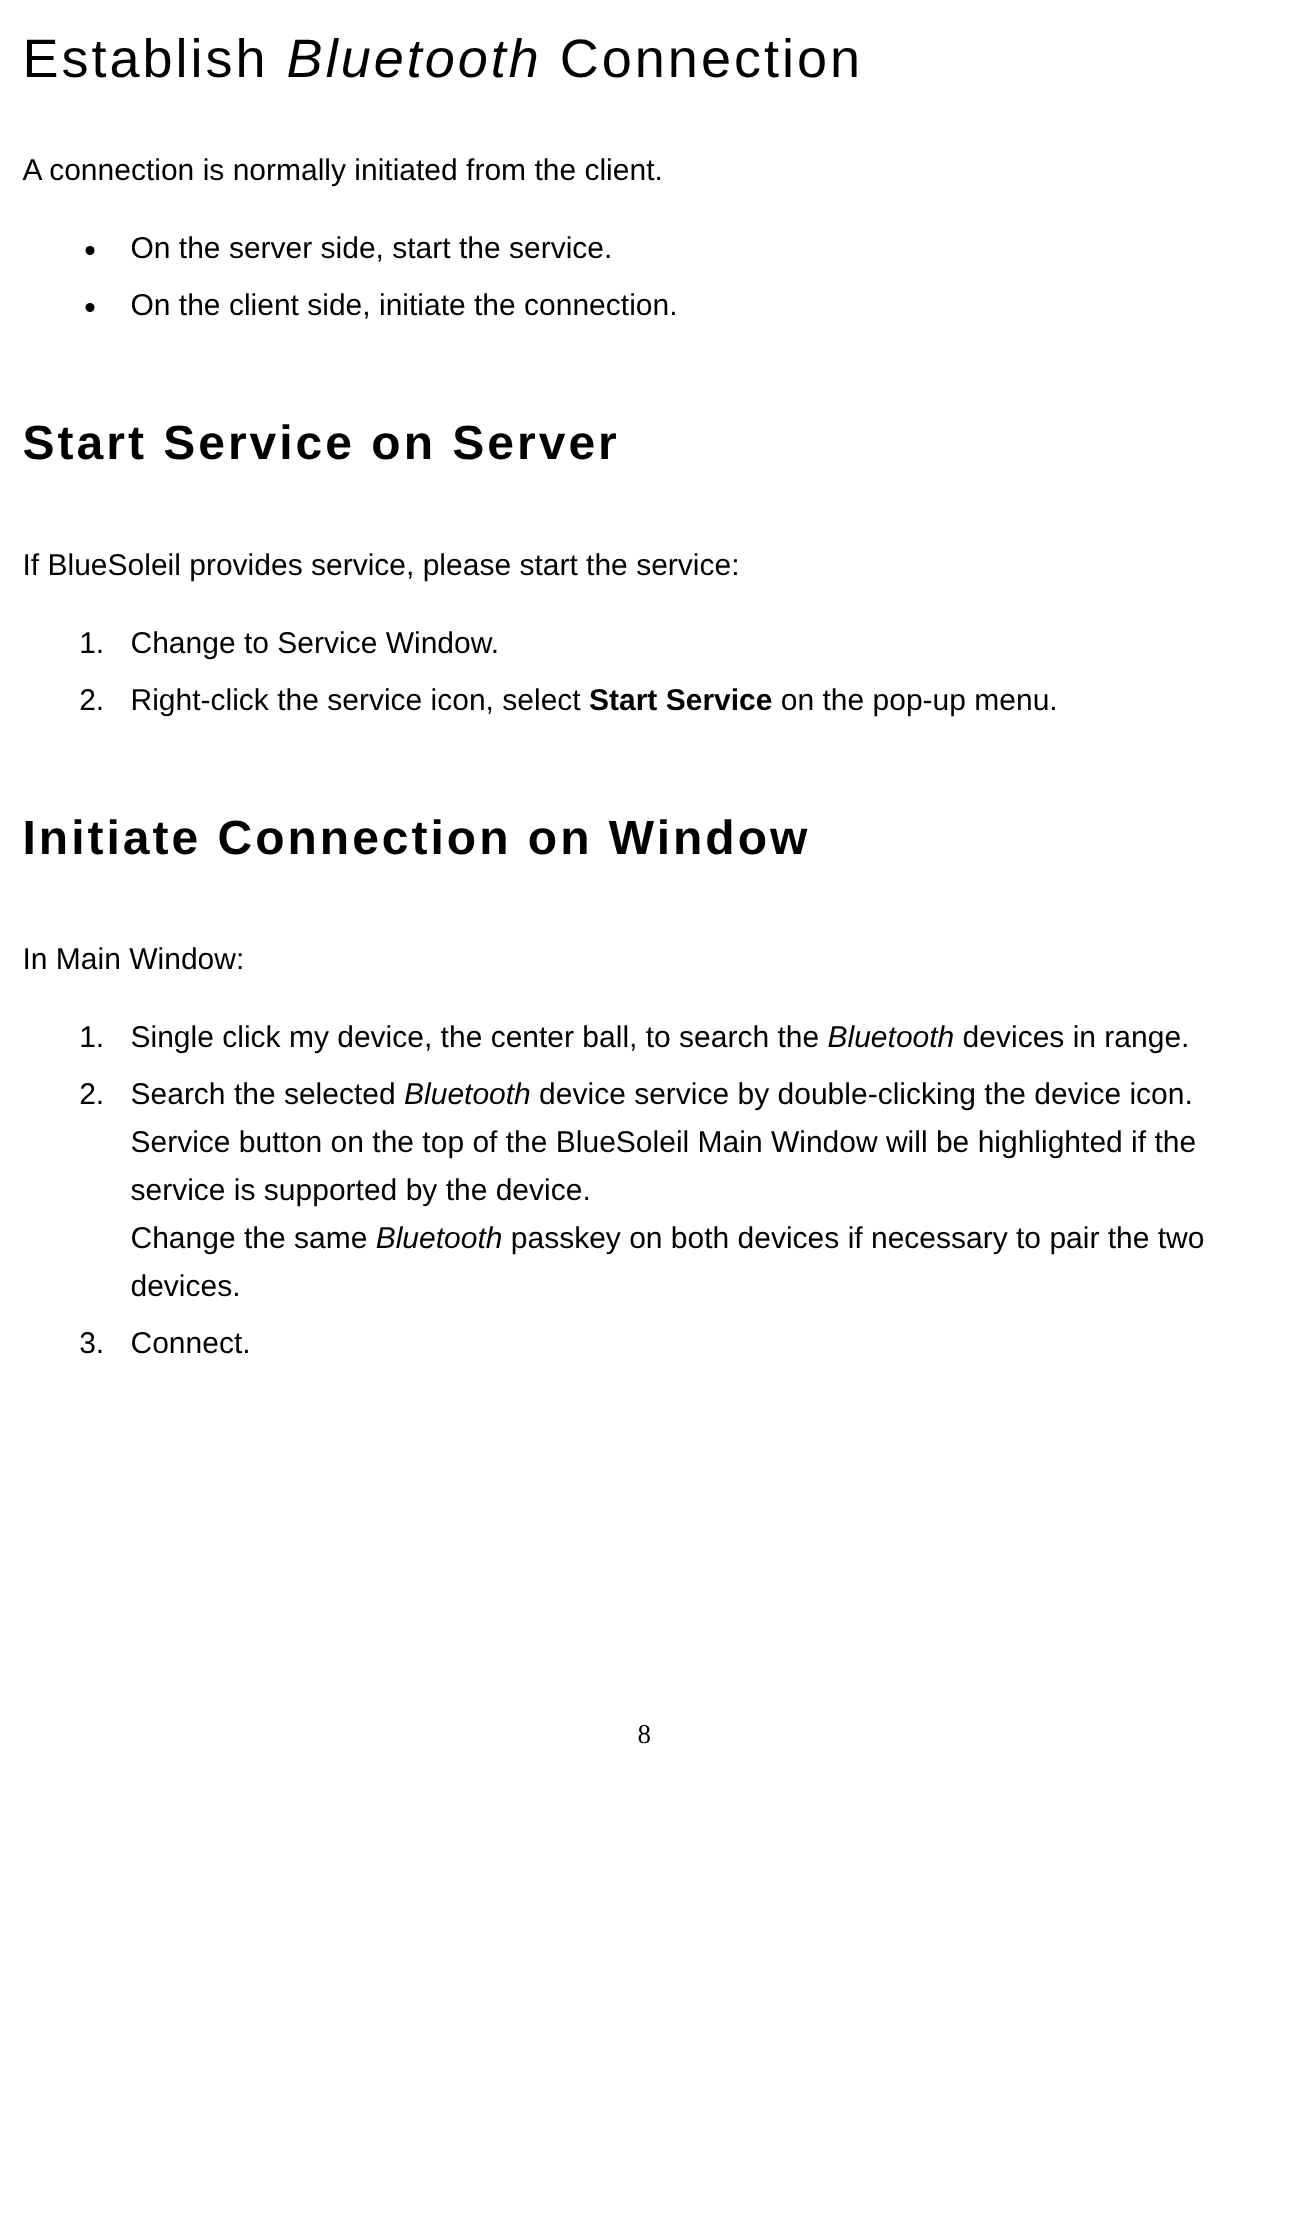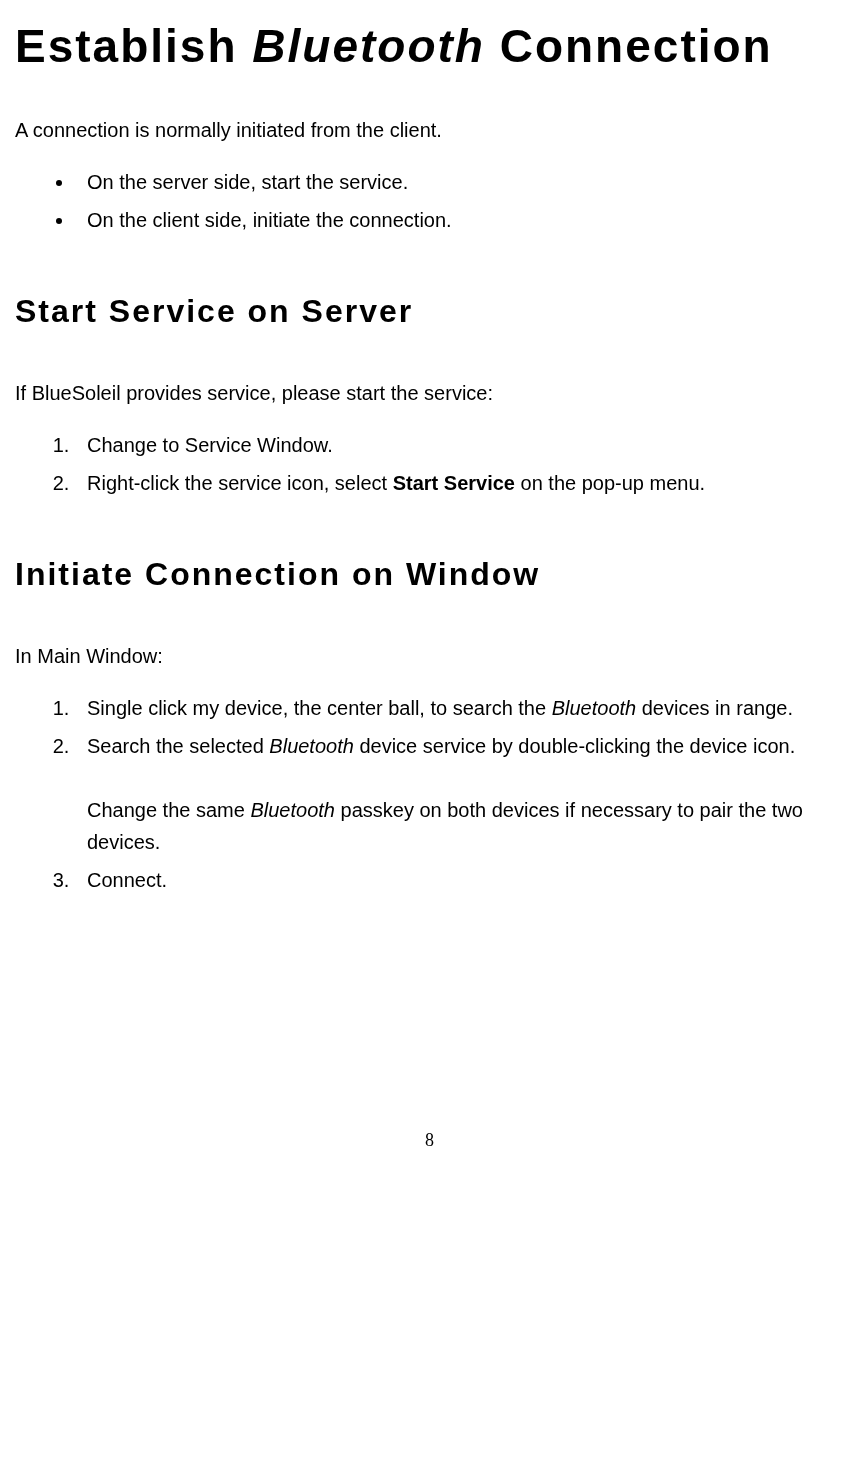--- a/index.html
+++ b/index.html
@@ -6,22 +6,22 @@
       font-family: Arial, Helvetica, sans-serif;
       font-size: 20px;
       line-height: 1.6;
       color: #000;
       margin: 0;
       padding: 0 15px;
       width: 829px;
     }
     h1 {
       font-family: Verdana, Geneva, sans-serif;
-      font-size: 46px;
-      font-weight: bold;
+      font-size: 36px;
+      font-weight: normal;
       letter-spacing: 2px;
       margin: 10px 0 30px 0;
     }
     h1 .italic {
       font-style: italic;
     }
     h2 {
       font-family: Verdana, Geneva, sans-serif;
       font-size: 32px;
       font-weight: bold;
@@ -90,21 +90,21 @@
 <h2>Initiate Connection on Window</h2>
 
 <p>In Main Window:</p>
 
 <ol>
   <li>
     <span>Single click my device, the center ball, to search the </span><span class="italic-inline">Bluetooth</span><span> devices in range.</span>
   </li>
   <li>
     <span>Search the selected </span><span class="italic-inline">Bluetooth</span><span> device service by double-clicking the device icon.</span><br>
-    <br>
+    <span>Service button on the top of the BlueSoleil Main Window will be highlighted if the service is supported by the device.</span><br>
     <span>Change the same </span><span class="italic-inline">Bluetooth</span><span> passkey on both devices if necessary to pair the two devices.</span>
   </li>
   <li>
     <span>Connect.</span><br>
   </li>
 </ol>
 
 <div class="page-number">8</div>
 
 </body></html>

